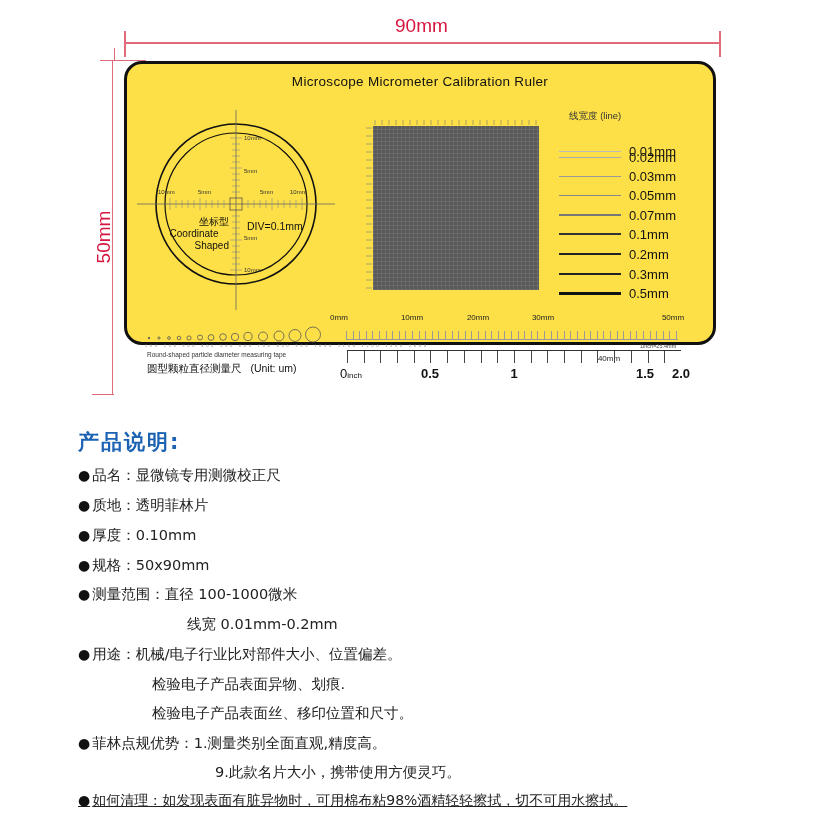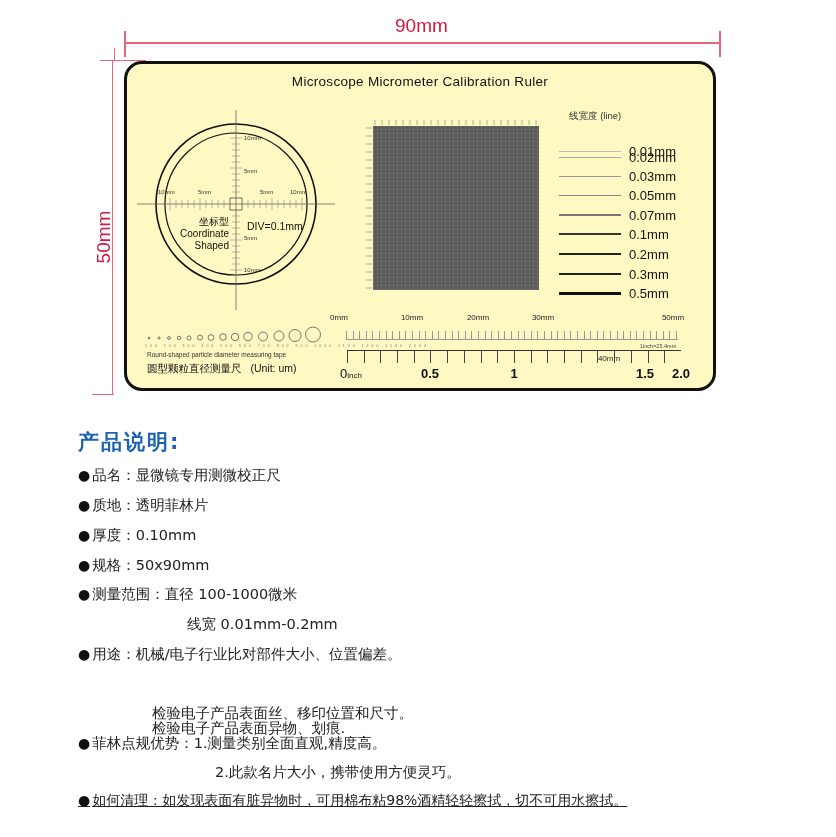--- a/index.html
+++ b/index.html
@@ -1,21 +1,21 @@
 <!DOCTYPE html>
 <html><head>
 <meta charset="utf-8">
 <style>
   html, body { margin:0; padding:0; background:#ffffff; }
   body { width:836px; height:837px; position:relative; overflow:hidden;
          font-family:"Liberation Sans", "DejaVu Sans", sans-serif; color:#111; }
   .abs { position:absolute; }
   .dim-text { color:#d6173f; font-size:19px; }
-  .card { position:absolute; left:124px; top:61px; width:592px; height:330px;
-          border:3px solid #111; border-radius:18px; background:#fef9c3; box-sizing:border-box; }
+  .card { position:absolute; left:124px; top:61px; width:592px; height:284px;
+          border:3px solid #111; border-radius:18px; background:#fde047; box-sizing:border-box; }
   .title-en { position:absolute; left:0; width:100%; top:10px; text-align:center; font-size:13.5px; letter-spacing:0.3px; }
   .title-cn { position:absolute; left:0; width:100%; top:27px; text-align:center; font-size:15px; letter-spacing:2px; }
   .lw-head { position:absolute; left:442px; top:46px; font-size:9.5px; color:#333; }
   .lw-row { position:absolute; left:432px; height:20px; display:flex; align-items:center; }
   .lw-line { width:62px; background:#222; margin-right:8px; }
   .lw-label { font-size:13px; color:#111; }
   .tick-label { position:absolute; font-size:8px; color:#222; transform:translateX(-50%); }
   .inch-label { position:absolute; font-size:13px; color:#111; transform:translateX(-50%);font-weight:bold; }
   .grid-box { position:absolute; left:246px; top:62px; width:166px; height:164px; background:#5a5a5a;
      background-image:
@@ -98,21 +98,21 @@
     </svg>
     <div class="abs" style="left:31px;top:125px;font-size:6px;color:#333;">10mm</div>
     <div class="abs" style="left:71px;top:125px;font-size:6px;color:#333;">5mm</div>
     <div class="abs" style="left:133px;top:125px;font-size:6px;color:#333;">5mm</div>
     <div class="abs" style="left:163px;top:125px;font-size:6px;color:#333;">10mm</div>
     <div class="abs" style="left:117px;top:71px;font-size:6px;color:#333;">10mm</div>
     <div class="abs" style="left:117px;top:104px;font-size:6px;color:#333;">5mm</div>
     <div class="abs" style="left:117px;top:171px;font-size:6px;color:#333;">5mm</div>
     <div class="abs" style="left:117px;top:203px;font-size:6px;color:#333;">10mm</div>
     <div class="abs" style="left:52px;top:151px;width:50px;text-align:right;font-size:10px;">坐标型</div>
-    <div class="abs" style="left:32px;top:164px;width:70px;text-align:right;font-size:10px;">Coordinate</div>
+    <div class="abs" style="left:32px;top:164px;width:70px;text-align:center;font-size:10px;">Coordinate</div>
     <div class="abs" style="left:32px;top:176px;width:70px;text-align:right;font-size:10px;">Shaped</div>
     <div class="abs" style="left:120px;top:156px;font-size:10.5px;">DIV=0.1mm</div>
   </div>
 
   <div>
     <svg class="abs" style="left:18px;top:262px;" width="180" height="22" viewBox="0 0 180 22">
       <g fill="none" stroke="#555" stroke-width="0.8">
         <circle cx="4" cy="12" r="0.8" fill="#555"></circle>
           <circle cx="14" cy="12" r="1.1"></circle>
           <circle cx="24" cy="12" r="1.4"></circle>
@@ -259,18 +259,18 @@
 
 <div>
   <div class="spec-title">产品说明:</div>
   <div class="spec-row" style="top:466px;"><span class="bullet">●</span><span>品名：显微镜专用测微校正尺</span></div>
   <div class="spec-row" style="top:496px;"><span class="bullet">●</span><span>质地：透明菲林片</span></div>
   <div class="spec-row" style="top:526px;text-align:center;"><span class="bullet">●</span><span>厚度：0.10mm</span></div>
   <div class="spec-row" style="top:556px;"><span class="bullet">●</span><span>规格：50x90mm</span></div>
   <div class="spec-row" style="top:585px;"><span class="bullet">●</span><span>测量范围：直径 100-1000微米</span></div>
   <div class="spec-row" style="top:615px;left:187px;"><span>线宽 0.01mm-0.2mm</span></div>
   <div class="spec-row" style="top:645px;"><span class="bullet">●</span><span>用途：机械/电子行业比对部件大小、位置偏差。</span></div>
-  <div class="spec-row" style="top:675px;left:152px;margin-top:44px;"><span>检验电子产品表面异物、划痕.</span></div>
+  <div class="spec-row" style="top:675px;left:152px;"><span>检验电子产品表面异物、划痕.</span></div>
   <div class="spec-row" style="top:704px;left:152px;"><span>检验电子产品表面丝、移印位置和尺寸。</span></div>
   <div class="spec-row" style="top:734px;"><span class="bullet">●</span><span>菲林点规优势：1.测量类别全面直观,精度高。</span></div>
-  <div class="spec-row" style="top:763px;left:215px;"><span>2.此款名片大小，携带使用方便灵巧。</span></div>
+  <div class="spec-row" style="top:763px;left:215px;"><span>9.此款名片大小，携带使用方便灵巧。</span></div>
   <div class="spec-row" style="top:792px;font-size:14px;text-decoration:underline;"><span class="bullet">●</span><span>如何清理：如发现表面有脏异物时，可用棉布粘98%酒精轻轻擦拭，切不可用水擦拭。</span></div>
 </div>
 
 </body></html>

